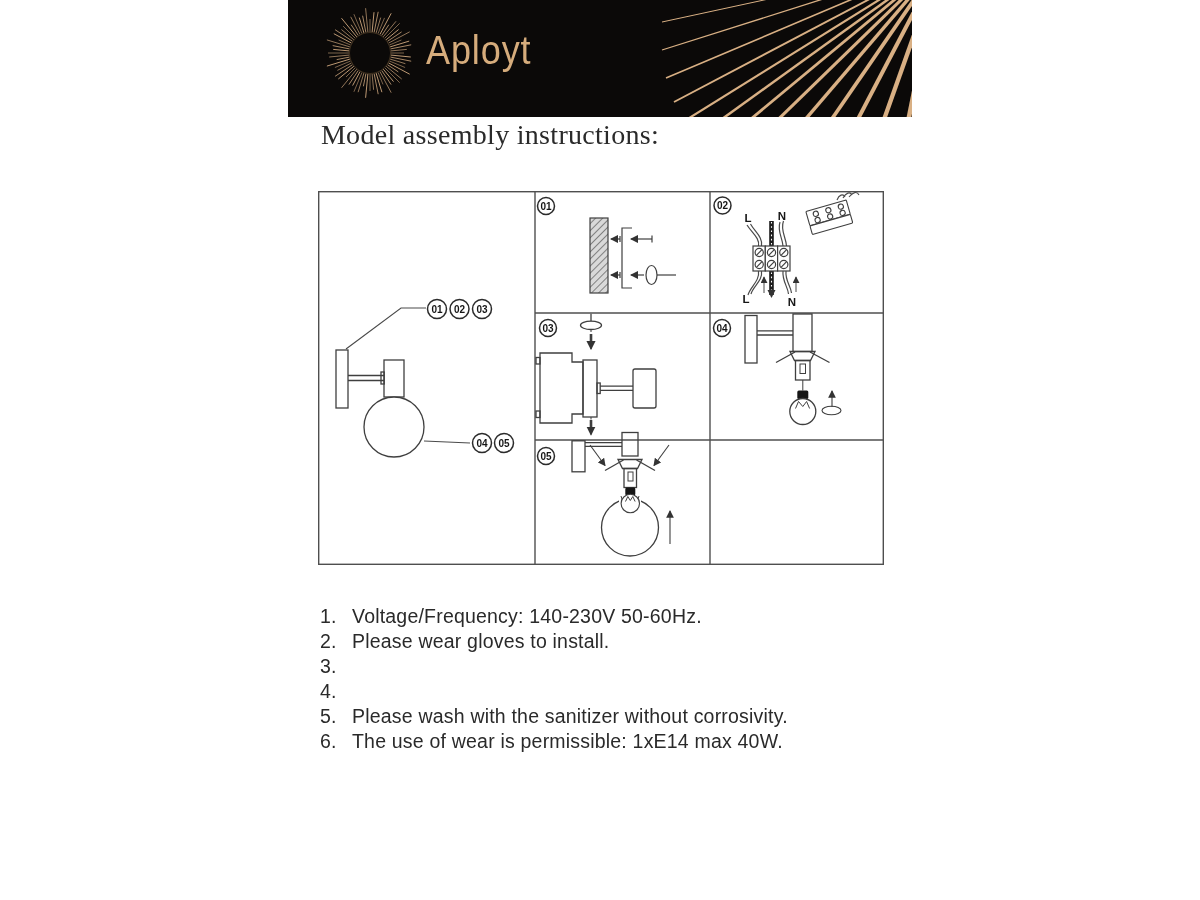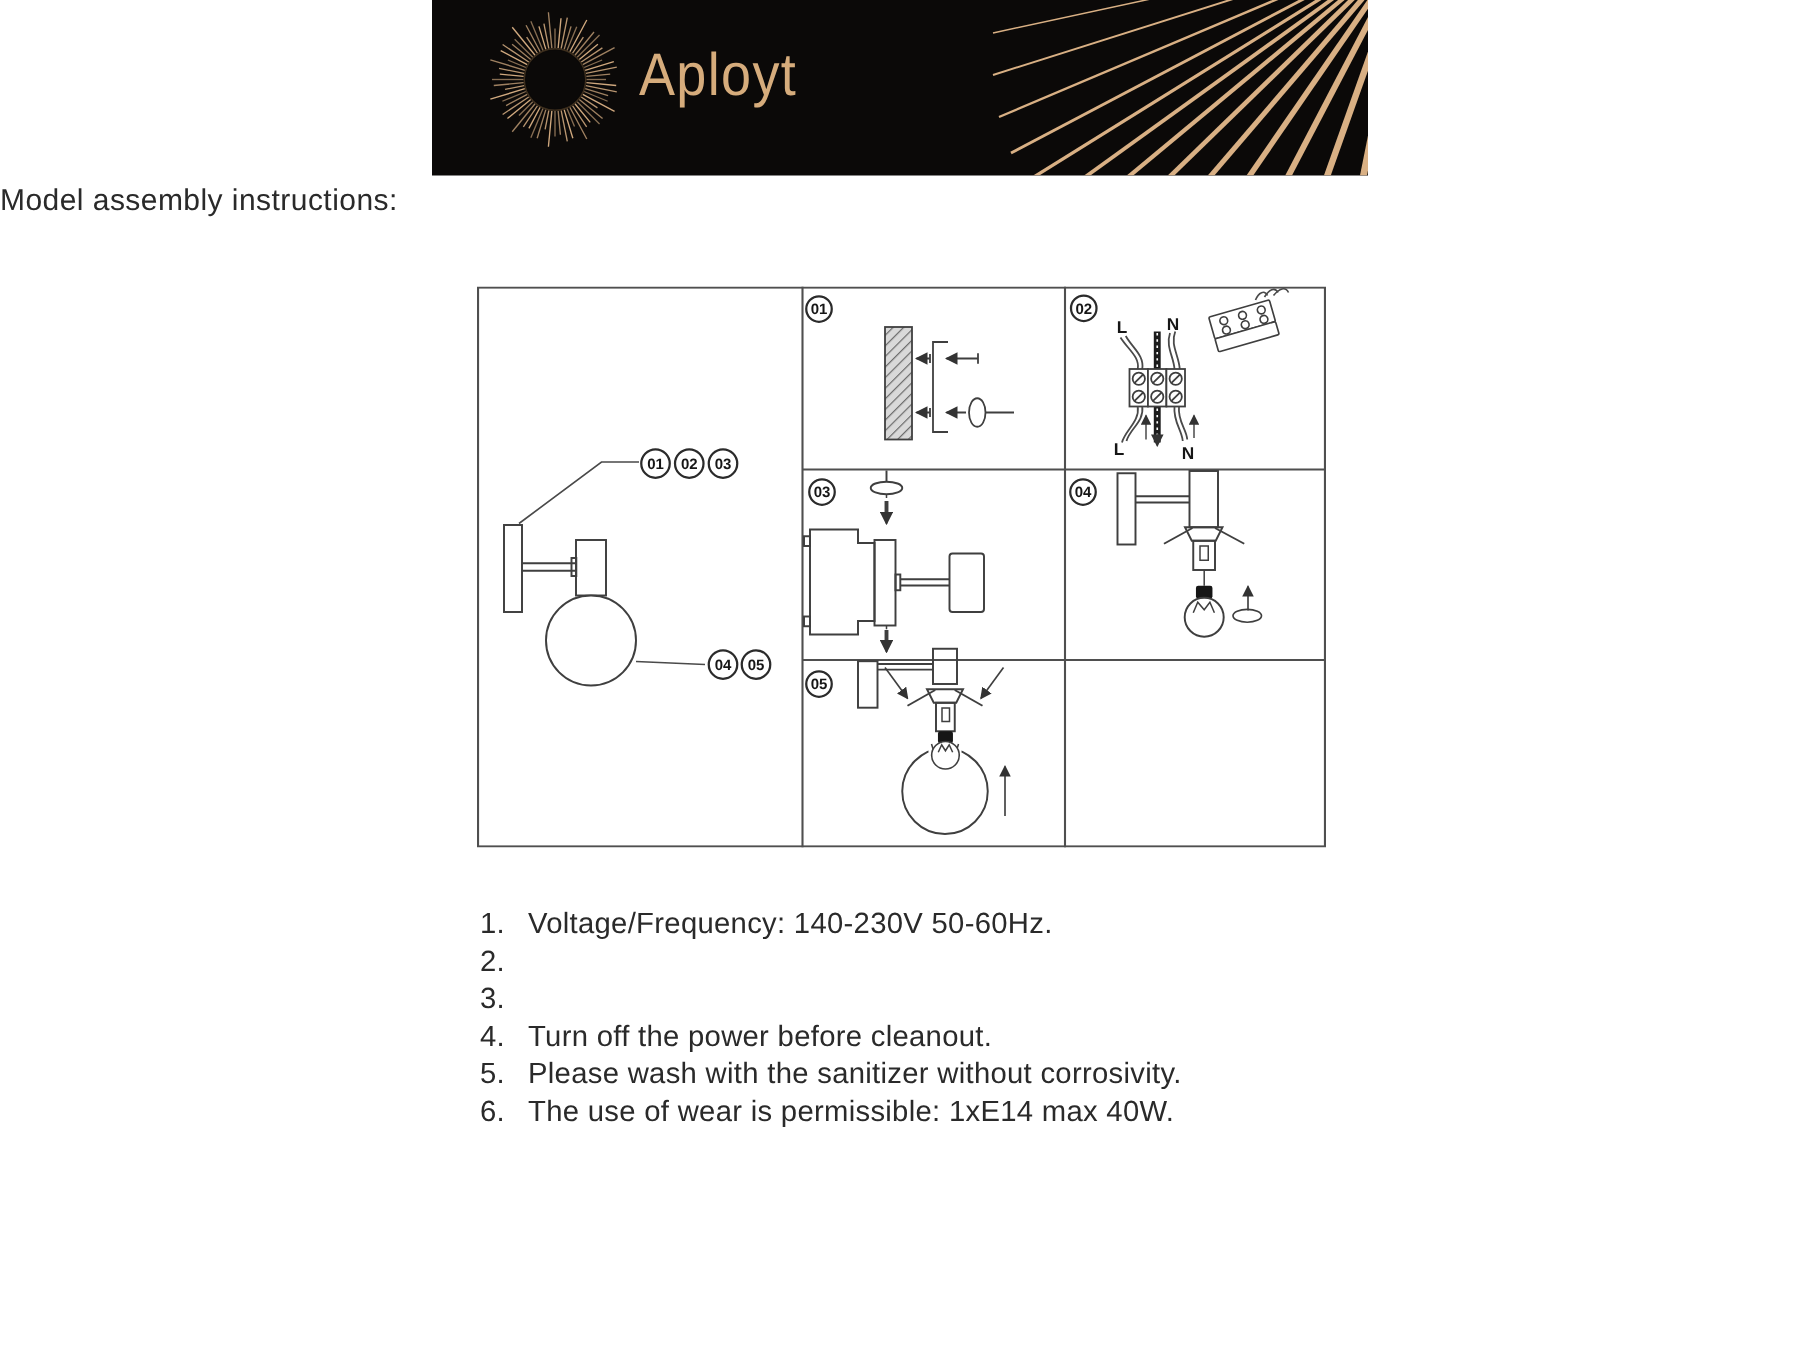--- a/index.html
+++ b/index.html
@@ -2,22 +2,22 @@
 <html><head>
 <meta charset="utf-8">
 <style>
   html,body{margin:0;padding:0;background:#ffffff;}
   .page{position:relative;width:980px;height:900px;background:#fff;overflow:hidden;
         font-family:"Liberation Sans",sans-serif;color:#262626;}
   .banner{position:absolute;left:288px;top:0;width:624px;height:117px;background:#0b0908;overflow:hidden;}
   .banner svg{position:absolute;left:0;top:0;}
   .brand{position:absolute;left:138px;top:28px;font-size:40px;font-weight:400;color:#d6ac7c;
          letter-spacing:1px;transform:scaleX(.9);transform-origin:left center;}
-  .title{position:absolute;top:123px;left:0;width:100%;text-align:left;
-         font-size:20px;line-height:23.5px;letter-spacing:.3px;color:#2a2a2a;}
+  .title{position:absolute;top:123px;left:0;width:100%;text-align:center;
+         font-size:28px;line-height:23.5px;letter-spacing:.3px;color:#2a2a2a;font-family:Liberation Serif, serif;}
   .diagram{position:absolute;left:318px;top:191px;}
   .diagram text{font-family:"Liberation Sans",sans-serif;font-weight:bold;fill:#161616;text-anchor:middle;}
   .instructions{position:absolute;left:320px;top:604px;font-size:19.5px;line-height:24.9px;
                 letter-spacing:.2px;color:#2a2a2a;}
   .ins-row{display:flex;}
   .ins-num{flex:0 0 32px;width:32px;}
 </style>
 </head>
 <body>
 
@@ -316,27 +316,27 @@
     </g>
   </svg>
 
   <div class="instructions">
     <div class="ins-row">
       <span class="ins-num">1.</span>
       <span class="ins-text">Voltage/Frequency: 140-230V 50-60Hz.</span>
     </div>
     <div class="ins-row">
       <span class="ins-num">2.</span>
+      <span class="ins-text">Please wear gloves to install.</span>
     </div>
     <div class="ins-row">
       <span class="ins-num">3.</span>
     </div>
     <div class="ins-row">
       <span class="ins-num">4.</span>
-      <span class="ins-text">Turn off the power before cleanout.</span>
     </div>
     <div class="ins-row">
       <span class="ins-num">5.</span>
       <span class="ins-text">Please wash with the sanitizer without corrosivity.</span>
     </div>
     <div class="ins-row">
       <span class="ins-num">6.</span>
       <span class="ins-text">The use of wear is permissible: 1xE14 max 40W.</span>
     </div>
   </div>

